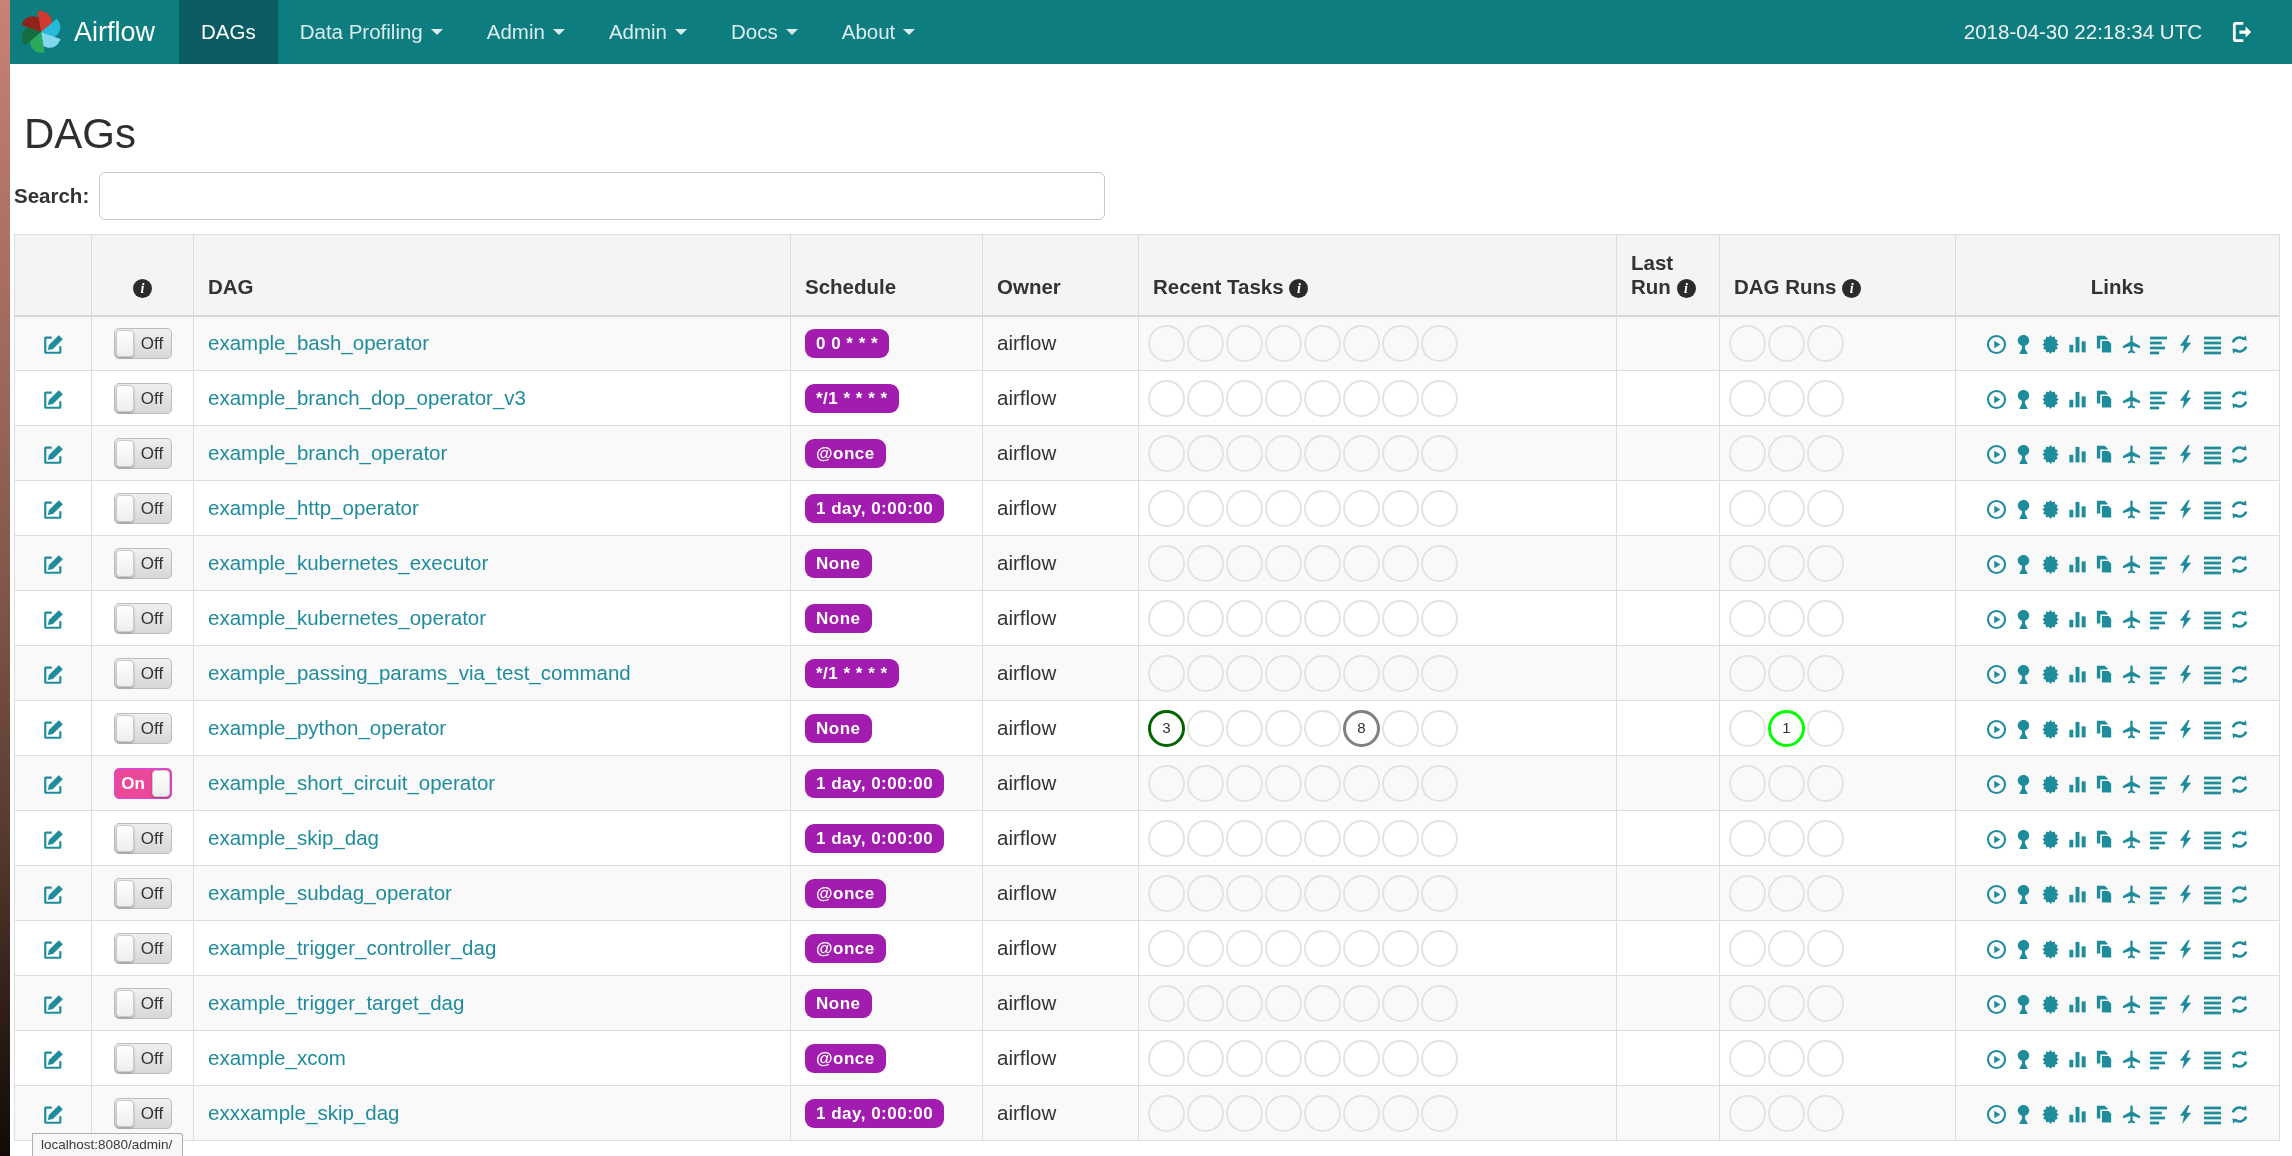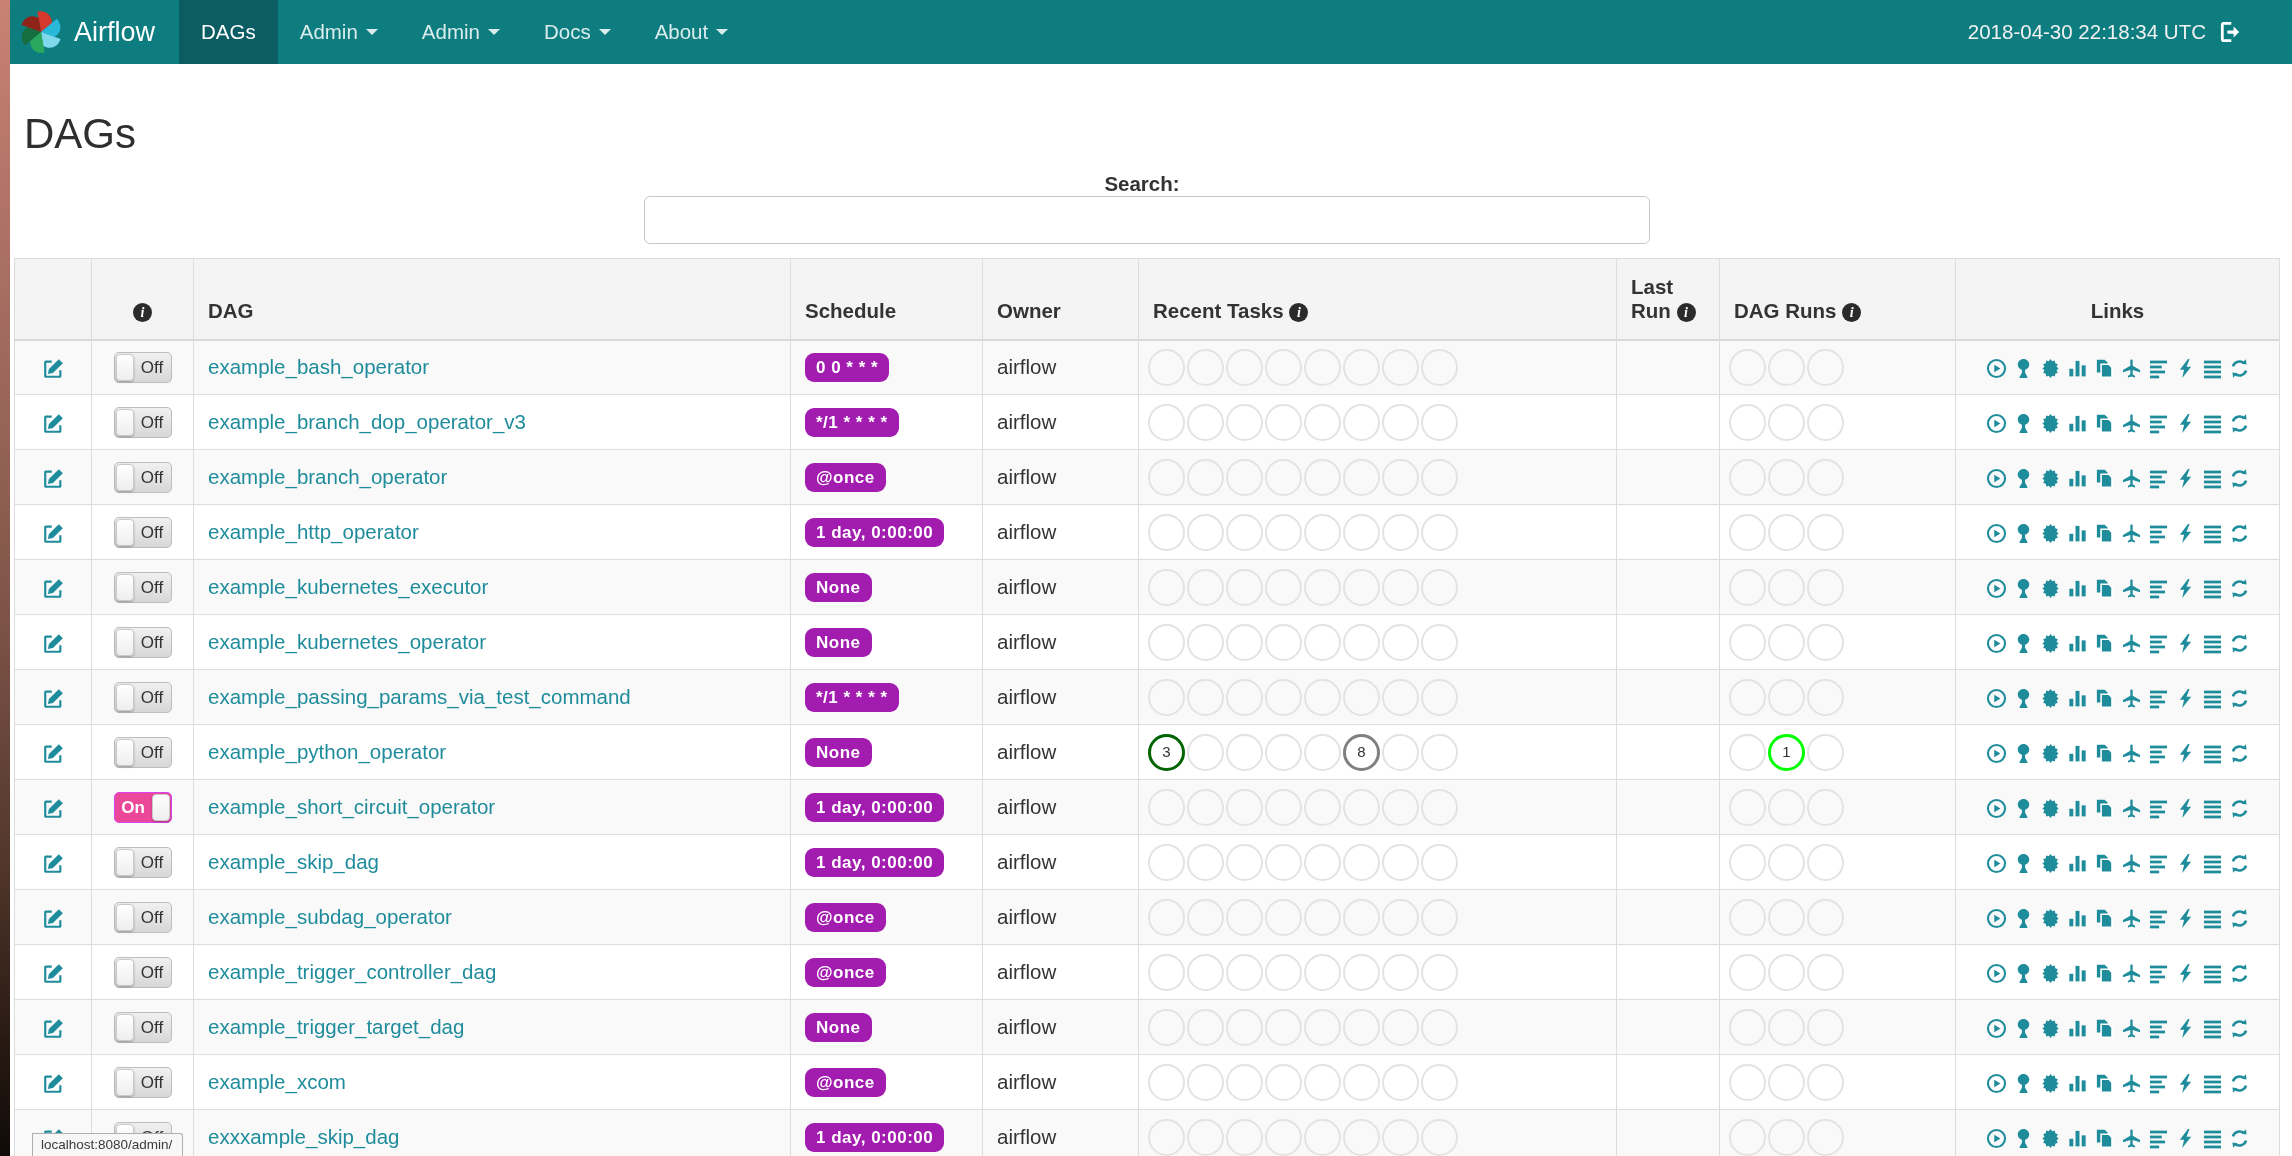--- a/index.html
+++ b/index.html
@@ -27,28 +27,28 @@
   .nav-item {
     display:flex; align-items:center; padding:0 22px;
     color:rgba(255,255,255,.85); font-size:20.5px; cursor:pointer; white-space:nowrap;
   }
   .nav-item.active { background:#0b5c63; color:#ffffff; }
   .caret {
     display:inline-block; margin-left:8px; width:0; height:0;
     border-left:6px solid transparent; border-right:6px solid transparent;
     border-top:6px solid currentColor;
   }
-  .nav-right { margin-left:auto; display:flex; align-items:center; gap:12px; padding-right:48px; }
+  .nav-right { margin-left:auto; display:flex; align-items:center; gap:28px; padding-right:36px; }
   .clock { color:#f1f1f1; font-size:20.5px; white-space:nowrap; }
   .logout-btn { color:#ffffff; cursor:pointer; display:flex; align-items:center; }
   .logout-btn svg { width:26px; height:26px; fill:currentColor; }
   
   .content { padding:0 12px 0 14px; }
   .page-title { font-size:42px; font-weight:500; color:#2e2e2e; margin:46px 0 14px 10px; }
-  .search-row { display:flex; align-items:center; margin-bottom:14px;flex-direction:column; }
+  .search-row { display:flex; align-items:center; margin-bottom:14px; }
   .search-label { font-size:20.5px; font-weight:bold; color:#333; margin-right:10px; }
   .search-input {
     width:1006px; height:48px; border:1px solid #c8c8c8; border-radius:6px;
     font-size:20px; padding:0 14px; outline:none; background:#fff;
   }
   
   table.dags { width:100%; border-collapse:collapse; table-layout:fixed; }
   col.c-edit{width:77px} col.c-toggle{width:102px} col.c-dag{width:597px}
   col.c-sched{width:192px} col.c-owner{width:156px} col.c-recent{width:478px}
   col.c-last{width:103px} col.c-runs{width:236px} col.c-links{width:auto}
@@ -129,20 +129,24 @@
         <path d="M0 0L-3.5 -19.5C4.5 -21.5 10.5 -16 10.5 -8.5Z" fill="#2aa85e" transform="rotate(180)"></path>
         <path d="M0 0L-3.5 -19.5C4.5 -21.5 10.5 -16 10.5 -8.5Z" fill="#156e3f" transform="rotate(240)"></path>
         <path d="M0 0L-3.5 -19.5C4.5 -21.5 10.5 -16 10.5 -8.5Z" fill="#8f241b" transform="rotate(300)"></path>
       </g>
     </svg>
     <span class="brand-text">Airflow</span>
   </div>
   <div class="nav-items">
     <div class="nav-item active">
         <span>DAGs</span>
+      </div>
+    <div class="nav-item">
+        <span>Data Profiling</span>
+        <span class="caret"></span>
       </div>
     <div class="nav-item">
         <span>Admin</span>
         <span class="caret"></span>
       </div>
     <div class="nav-item">
         <span>Admin</span>
         <span class="caret"></span>
       </div>
     <div class="nav-item">

